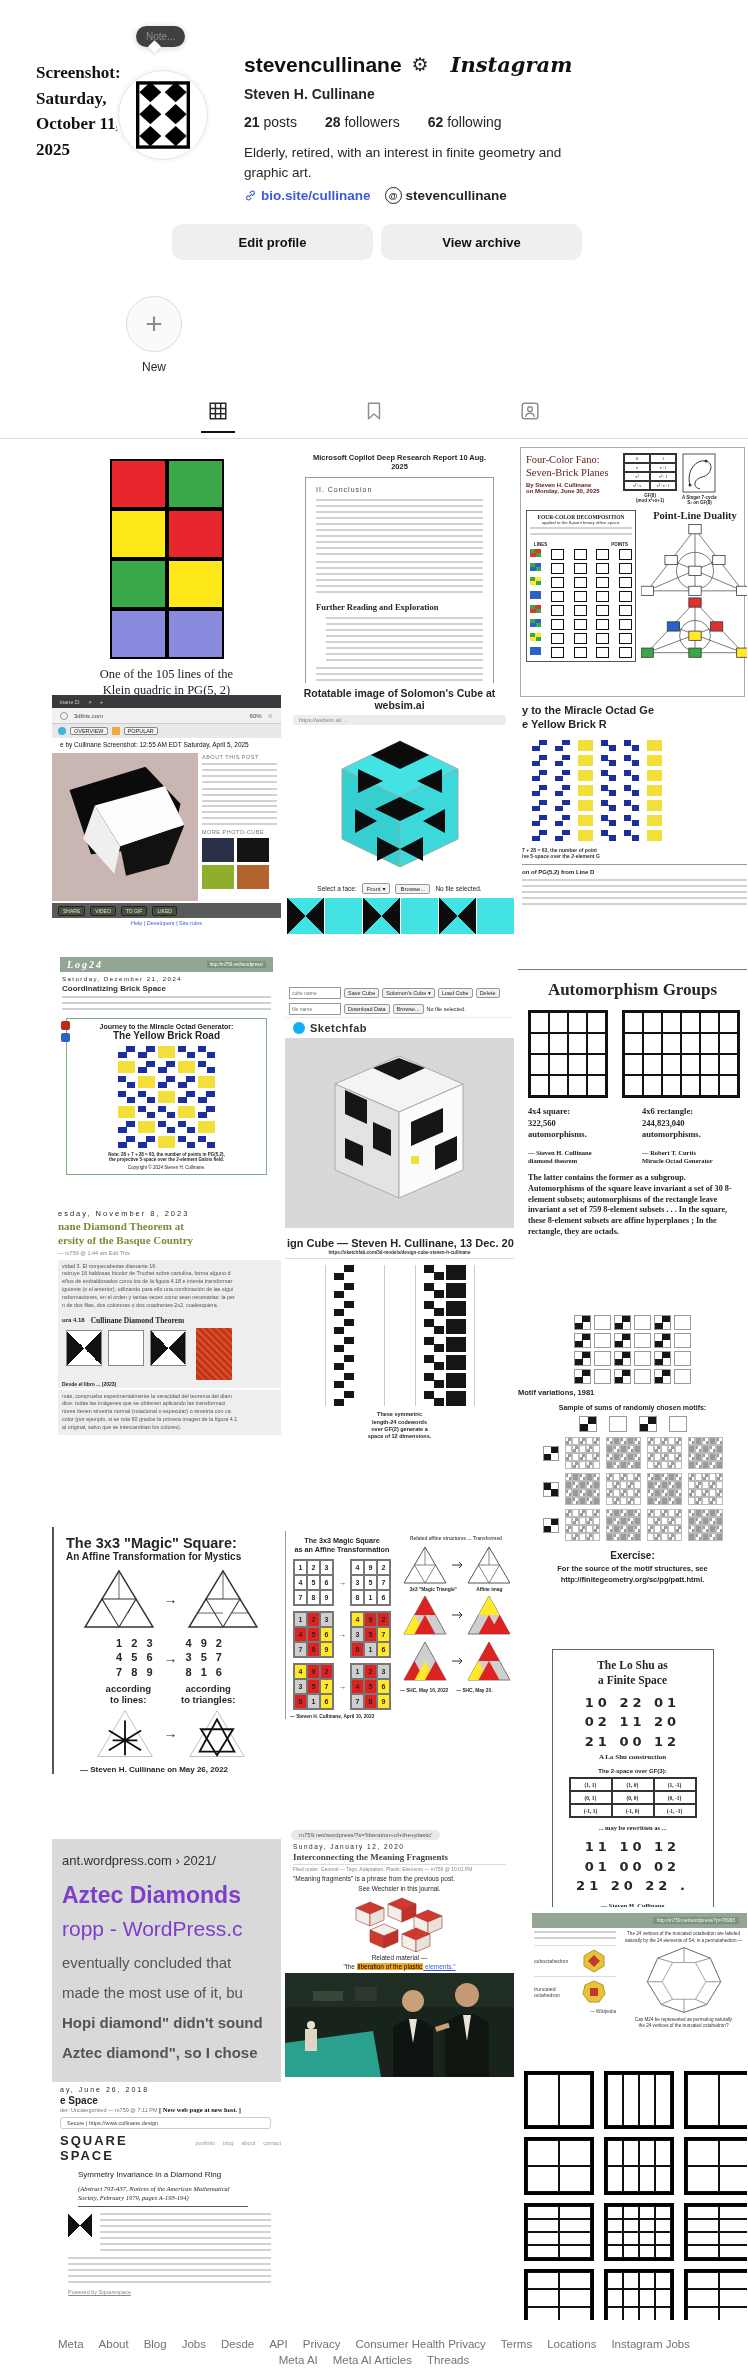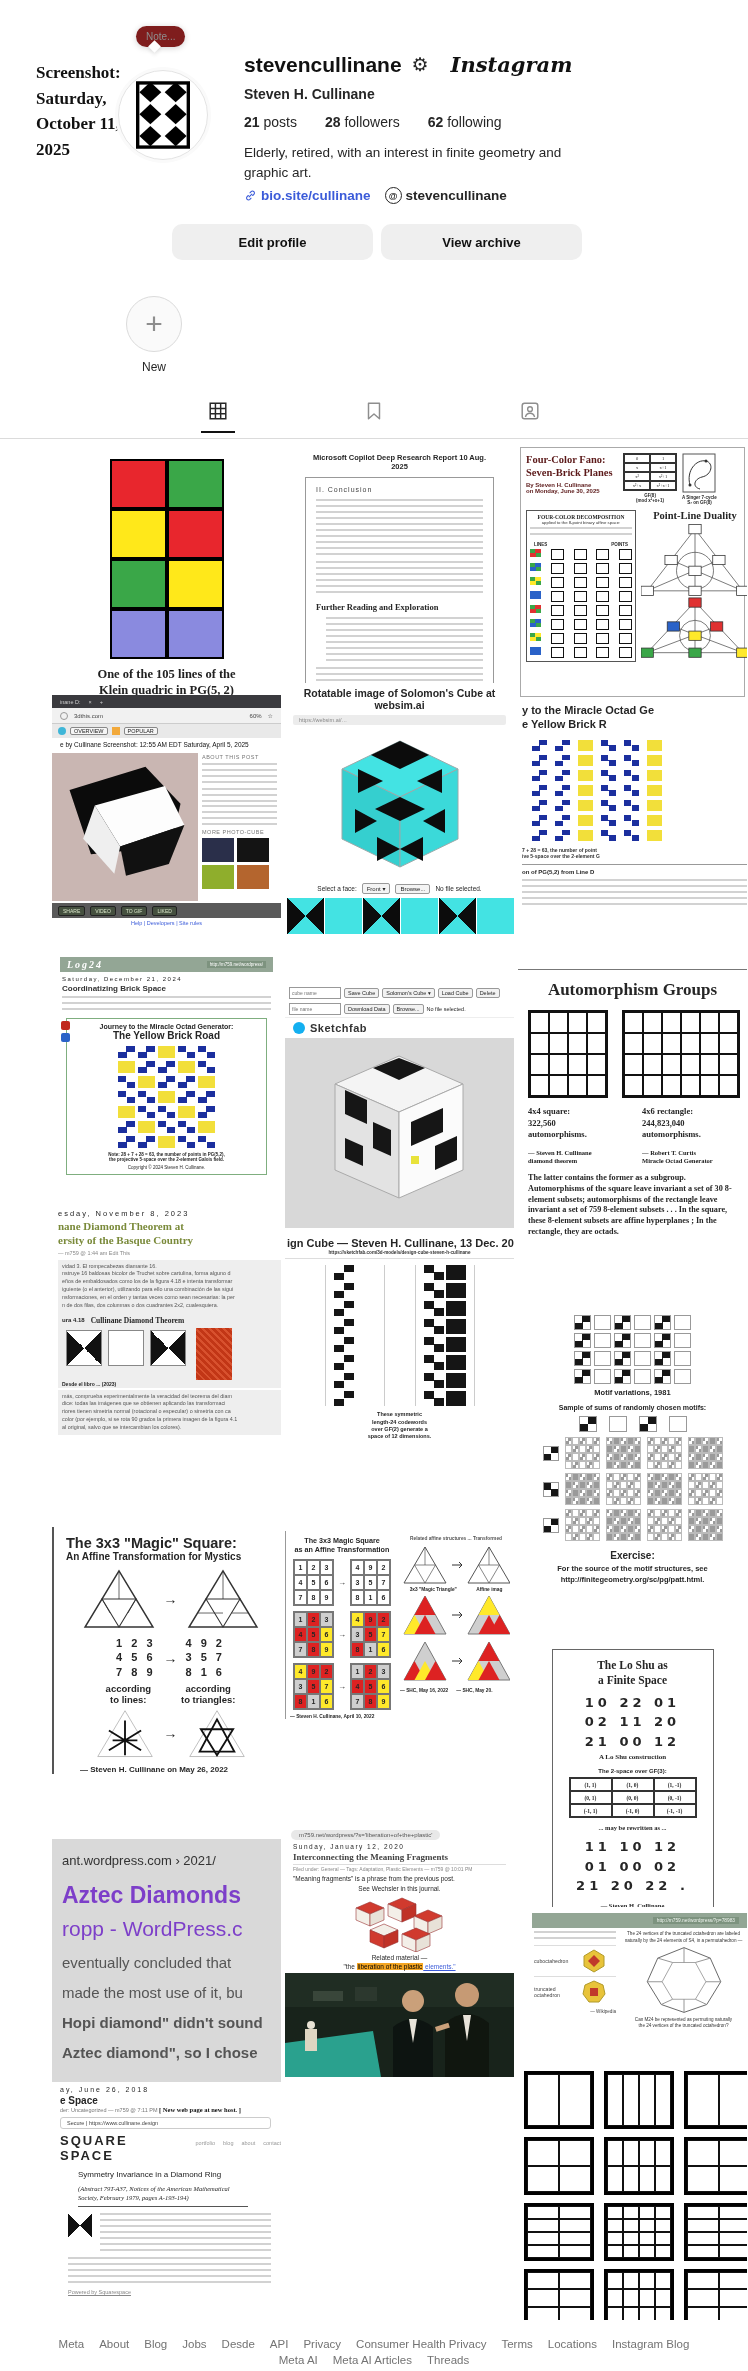--- a/index.html
+++ b/index.html
@@ -1,27 +1,27 @@
 <!DOCTYPE html>
 <html><head>
 <meta charset="utf-8">
 <style>
   html,body{margin:0;padding:0;background:#fff;}
   body{width:748px;font-family:"Liberation Sans",sans-serif;color:#262626;position:relative;}
   .pre{white-space:pre-line;}
-  .serifb{font-family:"Liberation Serif",serif;font-weight:bold;}
+  .serifb{font-family:"Liberation Serif",serif;font-weight:normal;}
   .bars{background:repeating-linear-gradient(180deg,#b9b9b9 0 2px,#fff 2px 6px);}
   .bars.lt{background:repeating-linear-gradient(180deg,#d2d2d2 0 2px,#fff 2px 6px);}
 
   
   .shot-note{position:absolute;left:36px;top:60px;width:112px;font-family:"Liberation Serif",serif;font-weight:bold;font-size:17px;line-height:1.5;color:#111;}
   .profile{display:flex;gap:30px;margin:52px 0 0 118px;}
   .av-wrap{position:relative;width:96px;height:112px;flex:none;}
   .av-ring{width:88px;height:88px;border-radius:50%;border:1px solid #e3e3e3;display:flex;align-items:center;justify-content:center;margin-top:18px;box-shadow:0 0 0 3px #fafafa;}
-  .note-bubble{position:absolute;top:-26px;left:18px;background:#7f1d1d;border-radius:12px;box-shadow:0 1px 6px rgba(0,0,0,.18);font-size:10px;color:#8e8e8e;padding:5px 10px;}
+  .note-bubble{position:absolute;top:-26px;left:18px;background:#404040;border-radius:12px;box-shadow:0 1px 6px rgba(0,0,0,.18);font-size:10px;color:#8e8e8e;padding:5px 10px;}
   .note-bubble:after{content:"";position:absolute;left:14px;bottom:-4px;width:9px;height:9px;background:#fff;transform:rotate(45deg);box-shadow:2px 2px 4px rgba(0,0,0,.08);}
   .uname-row{display:flex;align-items:center;gap:10px;}
   .uname{font-size:21px;font-weight:bold;color:#111;}
   .gear{font-size:19px;color:#262626;line-height:1;}
   .wordmark{font-family:"DejaVu Serif",serif;font-style:italic;font-weight:bold;font-size:21px;margin-left:12px;color:#111;}
   .realname{font-size:14px;font-weight:bold;margin-top:9px;}
   .stats{display:flex;gap:28px;font-size:14px;margin-top:12px;}
   .stats b{font-weight:bold;}
   .bio{font-size:13.5px;line-height:1.45;margin-top:13px;width:330px;}
   .linkrow{display:flex;align-items:center;gap:14px;margin-top:5px;font-size:13.5px;}
@@ -157,21 +157,21 @@
   
   .p11t{font-size:11px;font-weight:bold;white-space:nowrap;padding:4px 0 1px 2px;}
   .p11l{font-size:4.6px;font-weight:bold;text-align:center;color:#333;}
   .p11cols{display:flex;justify-content:center;gap:30px;border-top:1px solid #ddd;margin-top:3px;padding-top:6px;}
   .p11stack{grid-template-columns:repeat(2,20px);gap:3px 2px;border-left:1px solid #ccc;border-right:1px solid #ccc;padding:0 8px;}
   .p11stack > div{height:15px;}
   .p11cap{font-size:5.5px;font-weight:bold;text-align:center;line-height:1.35;margin-top:5px;}
   
   .p12m{grid-template-columns:repeat(6,17px);gap:3px;margin:8px auto 4px;width:max-content;}
   .p12m > div{height:13px;border:1px solid #999;}
-  .p12c1{font-size:7.5px;font-weight:bold;text-align:center;}
+  .p12c1{font-size:7.5px;font-weight:bold;text-align:left;}
   .p12c2{font-size:7px;font-weight:bold;text-align:center;margin-top:7px;}
   .p12mr{grid-template-columns:repeat(4,18px);gap:12px;margin:5px auto;width:max-content;}
   .p12mr > div{height:14px;border:1px solid #999;}
   .p12sr{display:flex;gap:6px;align-items:center;justify-content:center;margin-top:4px;}
   .p12sm{grid-template-columns:16px;}
   .p12sm > div{height:13px;border:1px solid #999;}
   .p12g{grid-template-columns:repeat(5,7px);}
   .p12g > div{height:6px;border:.5px solid #bbb;}
   .p12ex{font-size:10px;font-weight:bold;text-align:center;margin-top:9px;}
   .p12eb{font-size:7.5px;font-weight:bold;text-align:center;line-height:1.4;margin-top:3px;}
@@ -1661,17 +1661,17 @@
   <span>Meta</span>
   <span>About</span>
   <span>Blog</span>
   <span>Jobs</span>
   <span>Desde</span>
   <span>API</span>
   <span>Privacy</span>
   <span>Consumer Health Privacy</span>
   <span>Terms</span>
   <span>Locations</span>
-  <span>Instagram Blog</span>
+  <span>Instagram Jobs</span>
   <span>Meta AI</span>
   <span>Meta AI Articles</span>
   <span>Threads</span>
 </div>
 
 </body></html>

